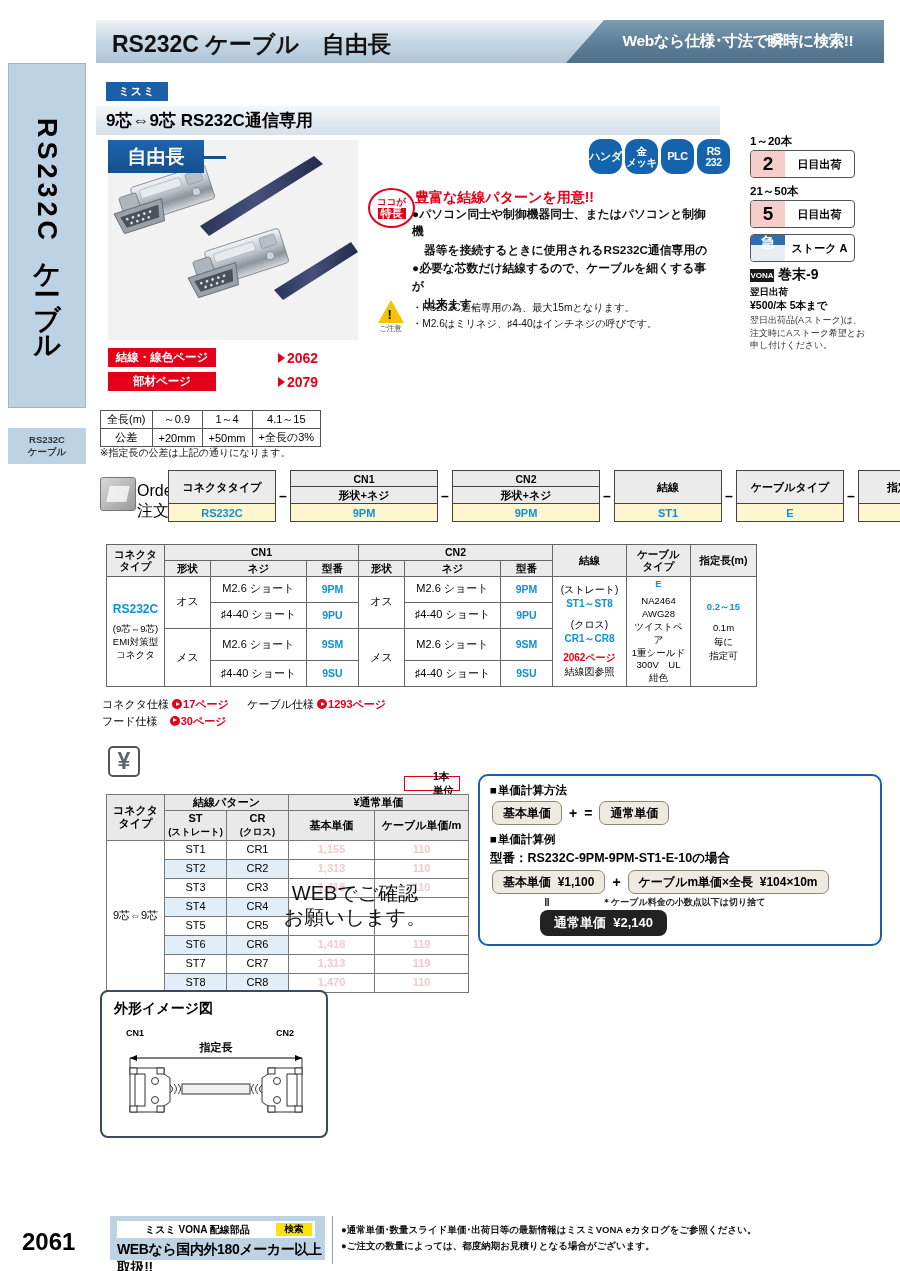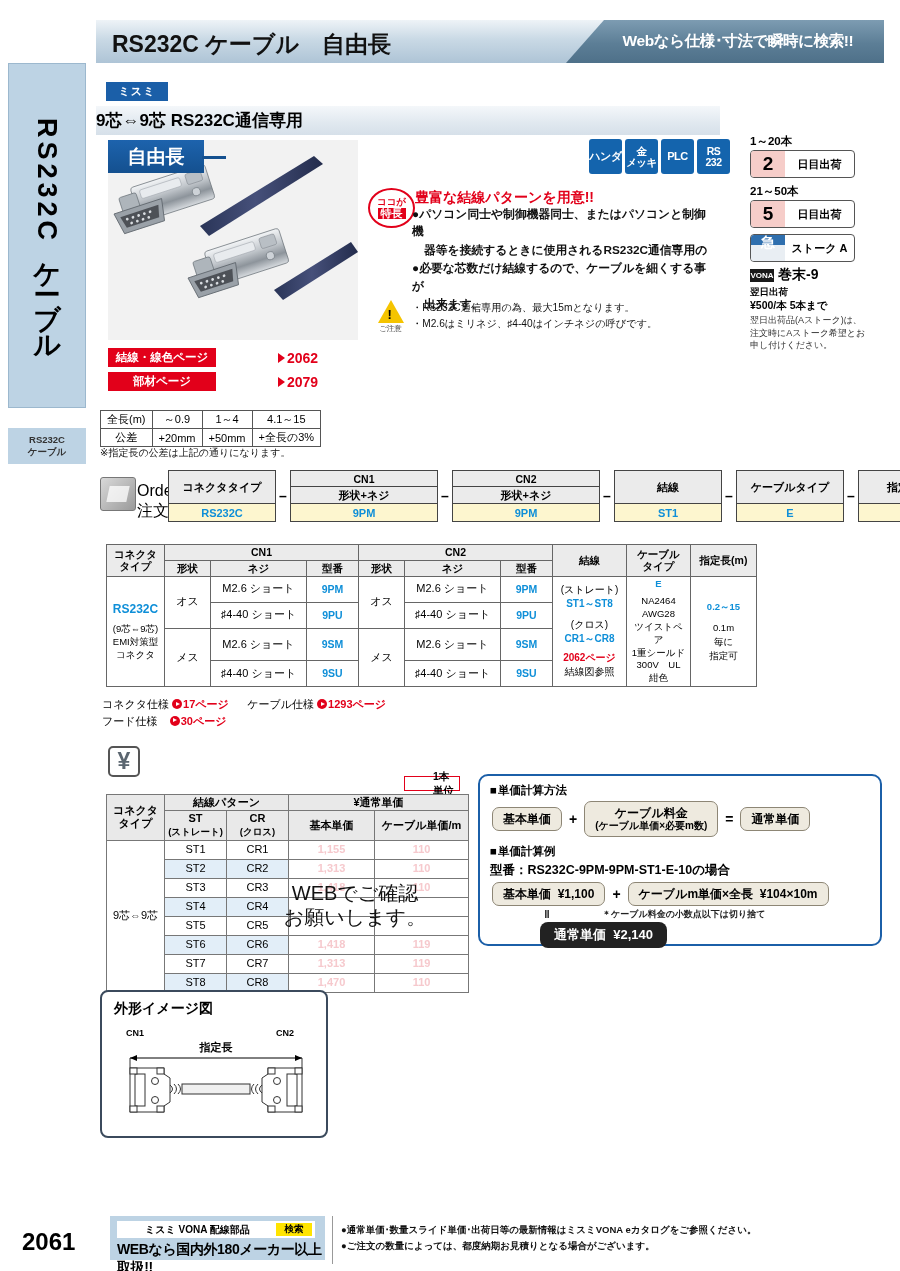--- a/index.html
+++ b/index.html
@@ -51,21 +51,21 @@
   .brand {
     position:absolute; left:106px; top:82px; width:62px; height:19px;
     background:#1b5fa8; color:#fff; font-size:11px; font-weight:bold;
     display:flex; align-items:center; justify-content:center; letter-spacing:1px;
   }
   .subbar {
     position:absolute; left:96px; top:106px; width:624px; height:29px;
     background:linear-gradient(to bottom,#f4f7fa 0%,#e0e8ef 60%,#d6e0e9 100%);
     display:flex; align-items:center;
   }
-  .subbar span { font-size:17px; font-weight:bold; }
+  .subbar span { font-size:17px; font-weight:bold; padding-left:10px; }
 
   
   .photo {
     position:absolute; left:108px; top:140px; width:250px; height:200px;
     background:#f2f2f2;
   }
   .photo-tag {
     position:absolute; left:0px; top:0px; width:96px; height:33px;
     background:linear-gradient(to bottom,#1d63ad,#14508f);
     color:#fff; font-size:19px; font-weight:bold;
@@ -134,21 +134,21 @@
   .warn-lbl { font-size:7.5px; color:#333; margin-top:1px; }
   .warn-txt {
     position:absolute; left:412px; top:300px; width:300px;
     font-size:10.2px; line-height:1.52; color:#111;
   }
 
   
   .specicons { position:absolute; left:589px; top:139px; display:flex; gap:3px; }
   .specicon {
     width:33px; height:35px; background:#1464ad; color:#fff;
-    border-radius:3px; display:flex; flex-direction:column;
+    border-radius:12px; display:flex; flex-direction:column;
     align-items:center; justify-content:center; line-height:1.02;
     font-weight:bold;
   }
   .specicon span { font-size:11px; letter-spacing:-0.5px; }
   .specicon.two span { font-size:10.5px; }
 
   
   .ship { position:absolute; left:750px; top:134px; width:140px; }
   .ship-lab { font-size:11.5px; font-weight:bold; margin-bottom:1px; }
   .ship-box {
@@ -762,24 +762,20 @@
 <div class="web-overlay">
   <div>WEBでご確認</div>
   <div>お願いします。</div>
 </div>
 
 <div class="calc">
   <div class="calc-h">単価計算方法</div>
   <div class="frow">
     <div class="fbox">基本単価</div>
     <div class="fop">+</div>
-    <div class="fbox">
-      <span>ケーブル料金</span>
-      <small>(ケーブル単価×必要m数)</small>
-    </div>
     <div class="fop">=</div>
     <div class="fbox">通常単価</div>
   </div>
   <div class="calc-h">単価計算例</div>
   <div class="calc-ex">型番：RS232C-9PM-9PM-ST1-E-10の場合</div>
   <div class="frow">
     <div class="fbox">
       <span>基本単価</span>&nbsp;&nbsp;<span>¥1,100</span>
     </div>
     <div class="fop">+</div>

